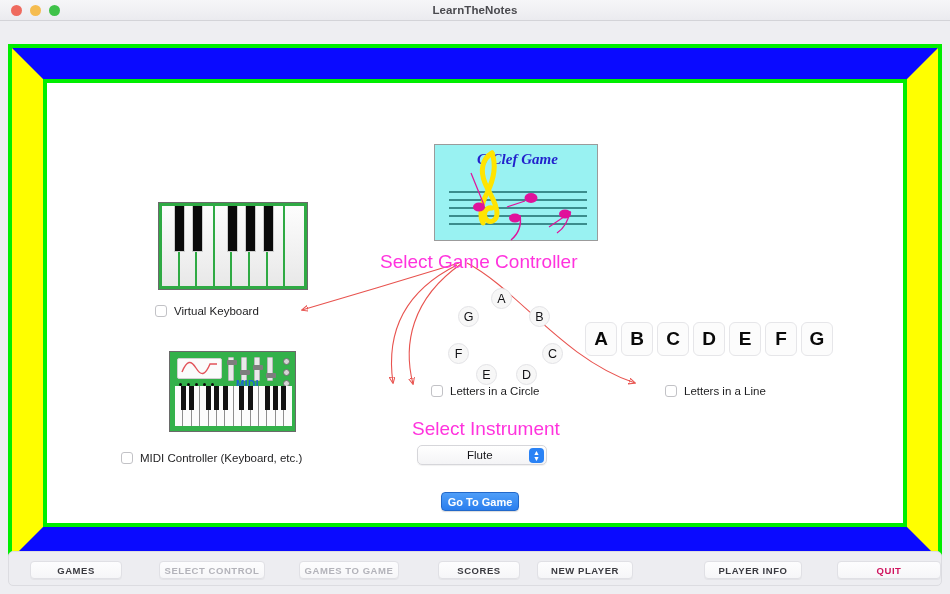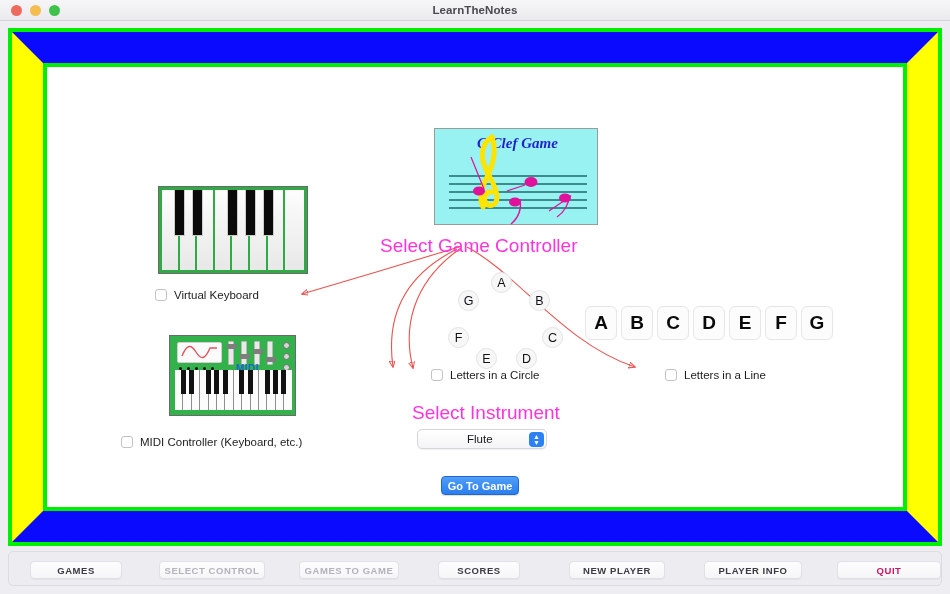--- a/index.html
+++ b/index.html
@@ -30,21 +30,21 @@
   .light.yellow { background: #f5bc4f; }
   .light.green  { background: #3fc249; }
   #win-title {
     position: absolute; left: 0; right: 0; text-align: center;
     font-size: 11.5px; font-weight: bold; color: #4a4a4f;
     letter-spacing: .1px;
   }
 
   
   #stage {
-    position: absolute; left: 8px; top: 28px;
+    position: absolute; left: 8px; top: 44px;
     width: 934px; height: 518px;
     background: #1d4ed8;
   }
   
   #frame-outer {
     position: absolute; inset: 0;
     border-style: solid;
     border-width: 4px;
     border-color: #00ee00;
   }
@@ -461,18 +461,18 @@
       <div id="go-btn">Go To Game</div>
 
     </div>
   </div>
 
   <div id="toolbar">
     <div class="tbtn" style="left:21px;width:92px">GAMES</div>
     <div class="tbtn disabled" style="left:150px;width:106px">SELECT CONTROL</div>
     <div class="tbtn disabled" style="left:290px;width:100px">GAMES TO GAME</div>
     <div class="tbtn" style="left:429px;width:82px">SCORES</div>
-    <div class="tbtn" style="left:560px;width:96px">NEW PLAYER</div>
+    <div class="tbtn" style="left:528px;width:96px">NEW PLAYER</div>
     <div class="tbtn" style="left:695px;width:98px">PLAYER INFO</div>
     <div class="tbtn quit" style="left:828px;width:104px">QUIT</div>
   </div>
 
 </div>
 
 </body></html>

